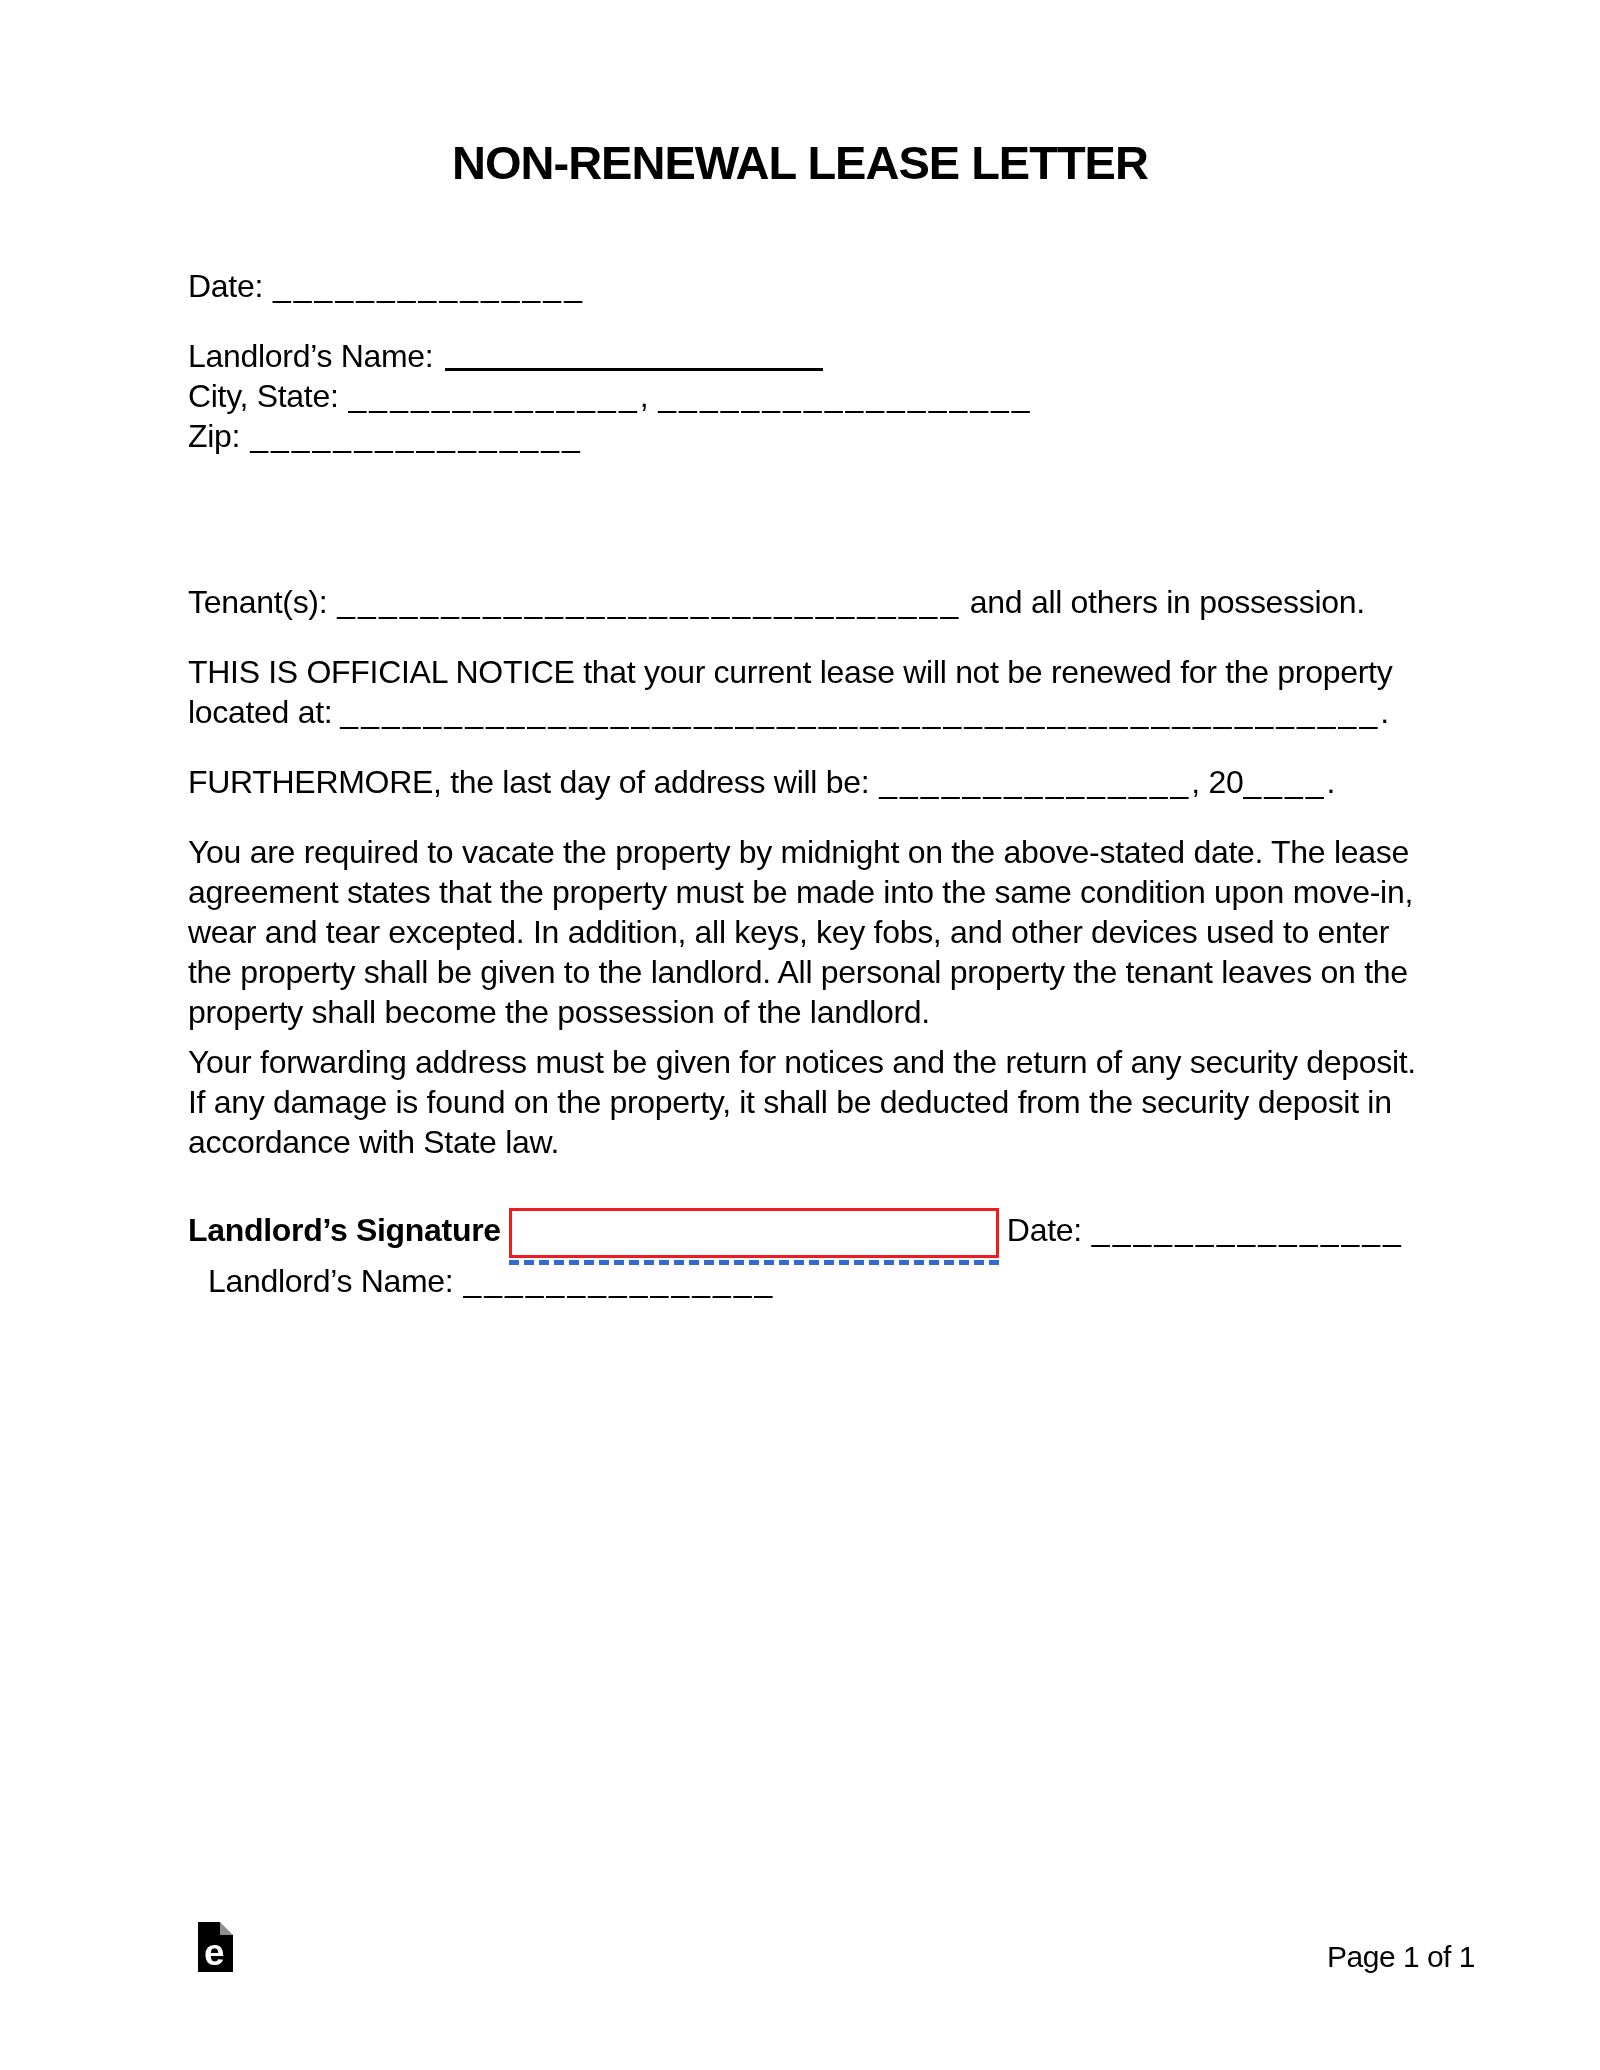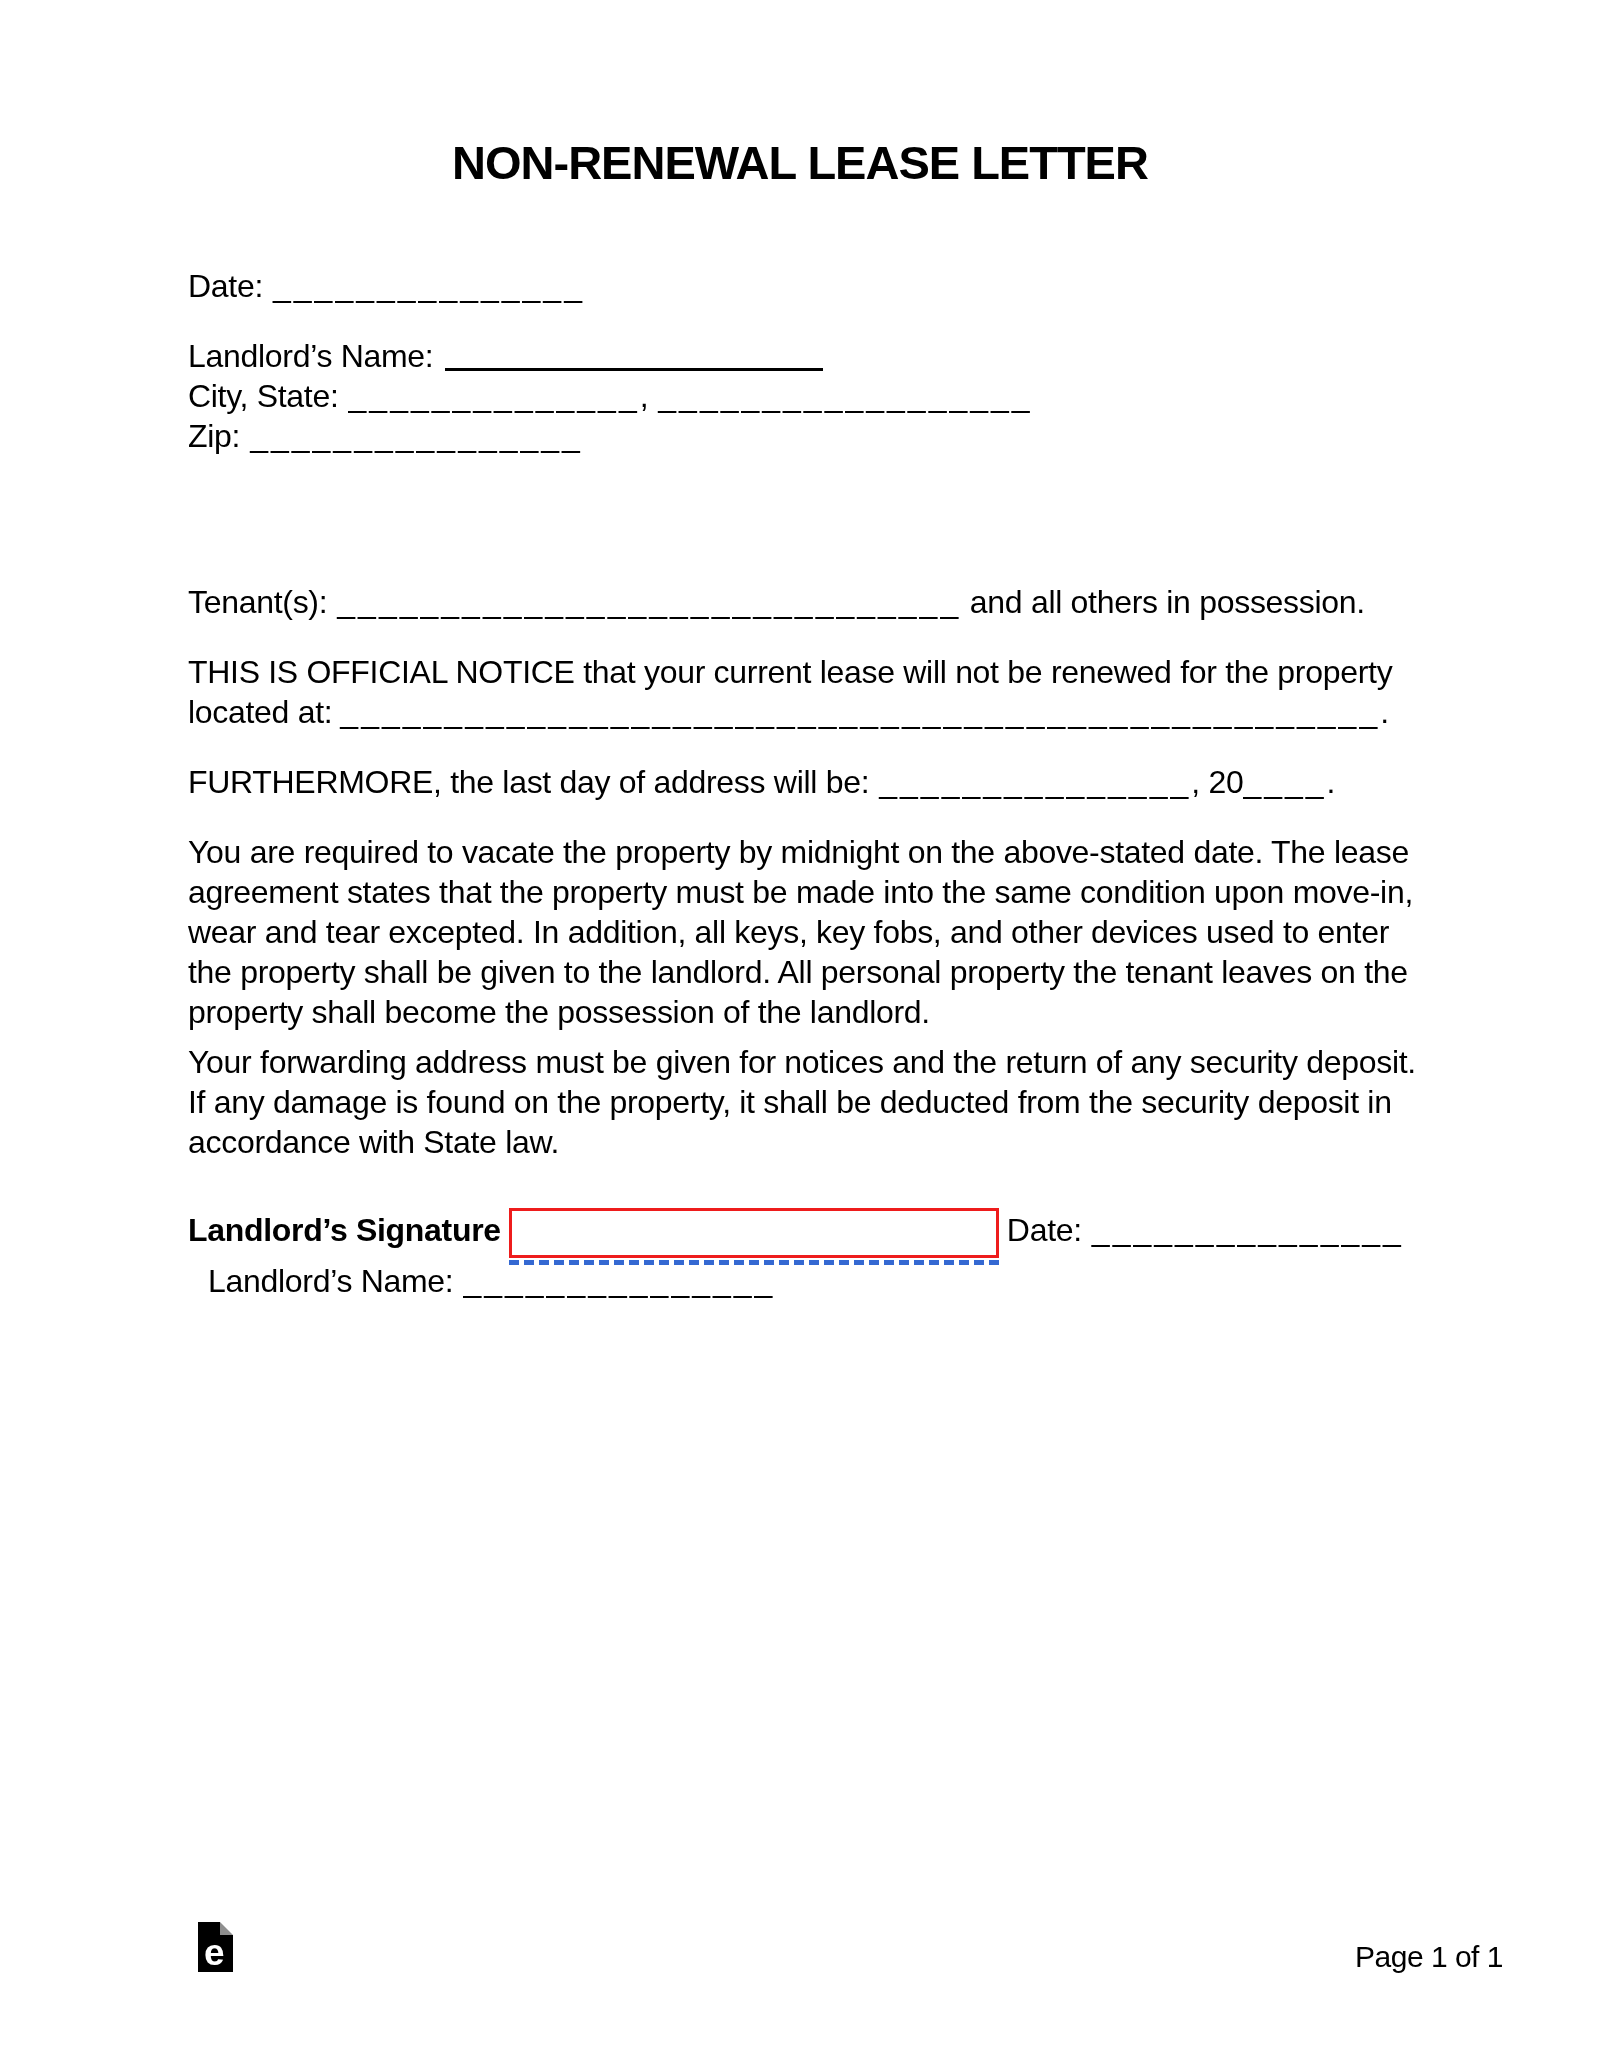--- a/index.html
+++ b/index.html
@@ -54,21 +54,21 @@
   }
   .footer-logo::before {
     content:""; position:absolute; top:0; right:0; width:0; height:0;
     border-bottom:13px solid #8f8f8f; border-right:13px solid #ffffff;
   }
   .footer-logo .logo-letter {
     position:absolute; left:6px; bottom:1px; color:#fff;
     font-weight:700; font-size:37px; line-height:1; letter-spacing:0;
   }
   .page-number {
-    position:absolute; left:1327px; top:1940px; font-size:30px; letter-spacing:-0.5px;margin-left:28px;
+    position:absolute; left:1327px; top:1940px; font-size:30px; letter-spacing:-0.5px;
   }
 </style>
 </head>
 <body>
 
 <div class="page">
 
   <h1 class="doc-title">NON-RENEWAL LEASE LETTER</h1>
 
   <div class="block line" style="top:266px;">

